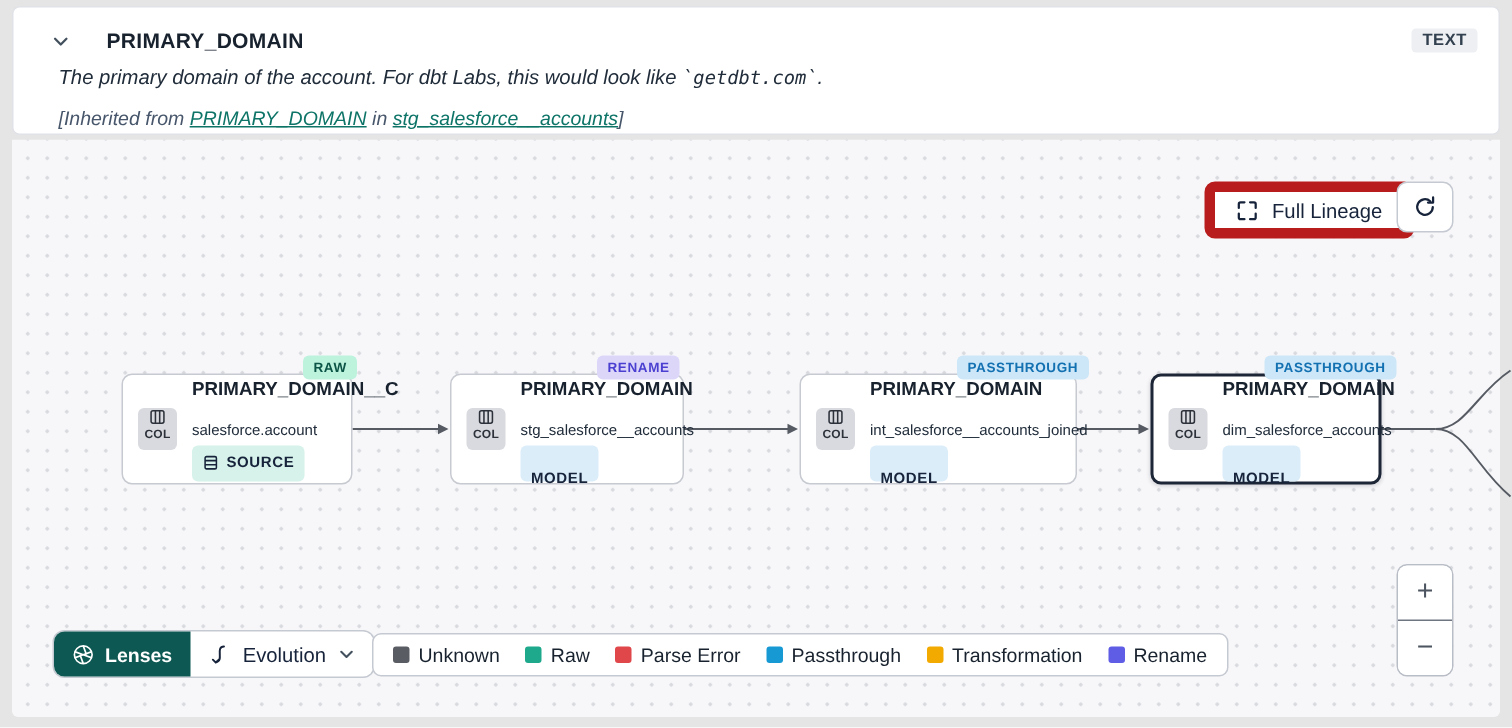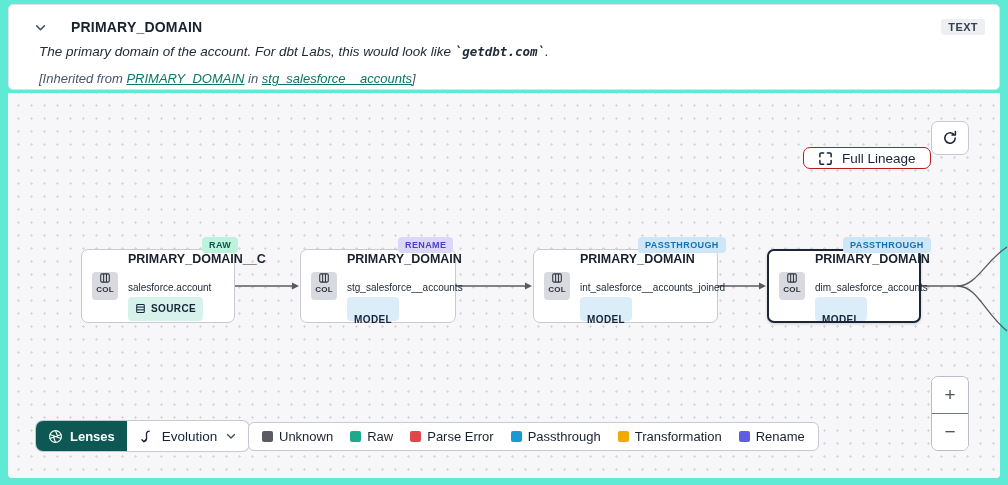--- a/index.html
+++ b/index.html
@@ -1,45 +1,45 @@
 <!DOCTYPE html>
 <html><head>
 <meta charset="utf-8">
 <style>
   * { margin:0; padding:0; box-sizing:border-box; }
   html,body { background:#fff; }
   body { font-family:"Liberation Sans","DejaVu Sans",sans-serif; color:#1c2b3a; }
-  #app { position:relative; width:1008px; height:485px; background:#5eead4; overflow:hidden; }
+  #app { position:relative; width:1008px; height:485px; background:#e5e5e5; overflow:hidden; }
 
   
   .header-panel { position:absolute; left:8px; top:4px; width:992px; height:86px;
     background:#fff; border:1px solid #e0e2e7; border-radius:5px; }
   .header-row { position:absolute; left:20px; top:12px; right:14px; height:20px; display:flex; align-items:center; }
   .chev-btn { width:22px; height:18px; display:flex; align-items:center; justify-content:center; cursor:pointer; }
   .header-title { font-size:14px; font-weight:700; margin-left:20px; letter-spacing:.2px; color:#18222e; }
   .type-badge { margin-left:auto; background:#edeff2; color:#33404f; font-size:11px; font-weight:600;
     padding:2px 7px; border-radius:3px; letter-spacing:.4px; }
   .desc-row { position:absolute; left:30px; top:39px; font-style:italic; font-size:13.5px; color:#202c3a; }
-  .desc-code { font-family:"DejaVu Sans Mono","Liberation Mono",monospace; font-weight:700; font-style:italic; font-size:12.5px; }
+  .desc-code { font-family:"DejaVu Sans Mono","Liberation Mono",monospace; font-weight:400; font-style:italic; font-size:12.5px; }
   .inherit-row { position:absolute; left:30px; top:66px; font-style:italic; font-size:13px; color:#47566b; }
   .inherit-link { color:#0d7467; text-decoration:underline; cursor:pointer; }
 
   
   .canvas { position:absolute; left:8px; top:93px; width:992px; height:385px;
     background:#f7f7f9;
     background-image:radial-gradient(circle,#d8d9de 1px,transparent 1.2px);
     background-size:13px 13px; background-position:4px 6px;
     border-radius:0 0 4px 4px; }
 
   .edges-svg { position:absolute; left:0; top:0; width:1008px; height:485px; pointer-events:none; z-index:1; }
 
   
-  .full-lineage-btn { position:absolute; left:803px; top:121px; height:22px; padding:0 14px;
-    background:#fff; border:1px solid #b91c1c; border-radius:7px; display:flex; align-items:center; gap:9px;
-    font-size:13.5px; color:#16233a; cursor:pointer; z-index:4;margin-top:26px; }
+  .full-lineage-btn { position:absolute; left:803px; top:121px; height:38px; padding:0 14px;
+    background:#fff; border:7px solid #b91c1c; border-radius:7px; display:flex; align-items:center; gap:9px;
+    font-size:13.5px; color:#16233a; cursor:pointer; z-index:4; }
   .refresh-btn { position:absolute; left:931px; top:121px; width:38px; height:34px;
     background:#fff; border:1px solid #c5c9d1; border-radius:7px; display:flex; align-items:center; justify-content:center;
     cursor:pointer; z-index:4; }
 
   
   .node-card { position:absolute; top:249px; height:74px; background:#fff;
     border:1px solid #c7cad1; border-radius:7px; z-index:2; display:flex; align-items:center; padding:0 10px; }
   .node-card.selected { border:2px solid #1c2636; box-shadow:0 1px 3px rgba(20,30,50,.18); }
   .lens-badge { position:absolute; top:237px; height:16px; display:flex; align-items:center;
     padding:0 7px; border-radius:4px; font-size:9px; font-weight:700; letter-spacing:.4px; z-index:3; }

